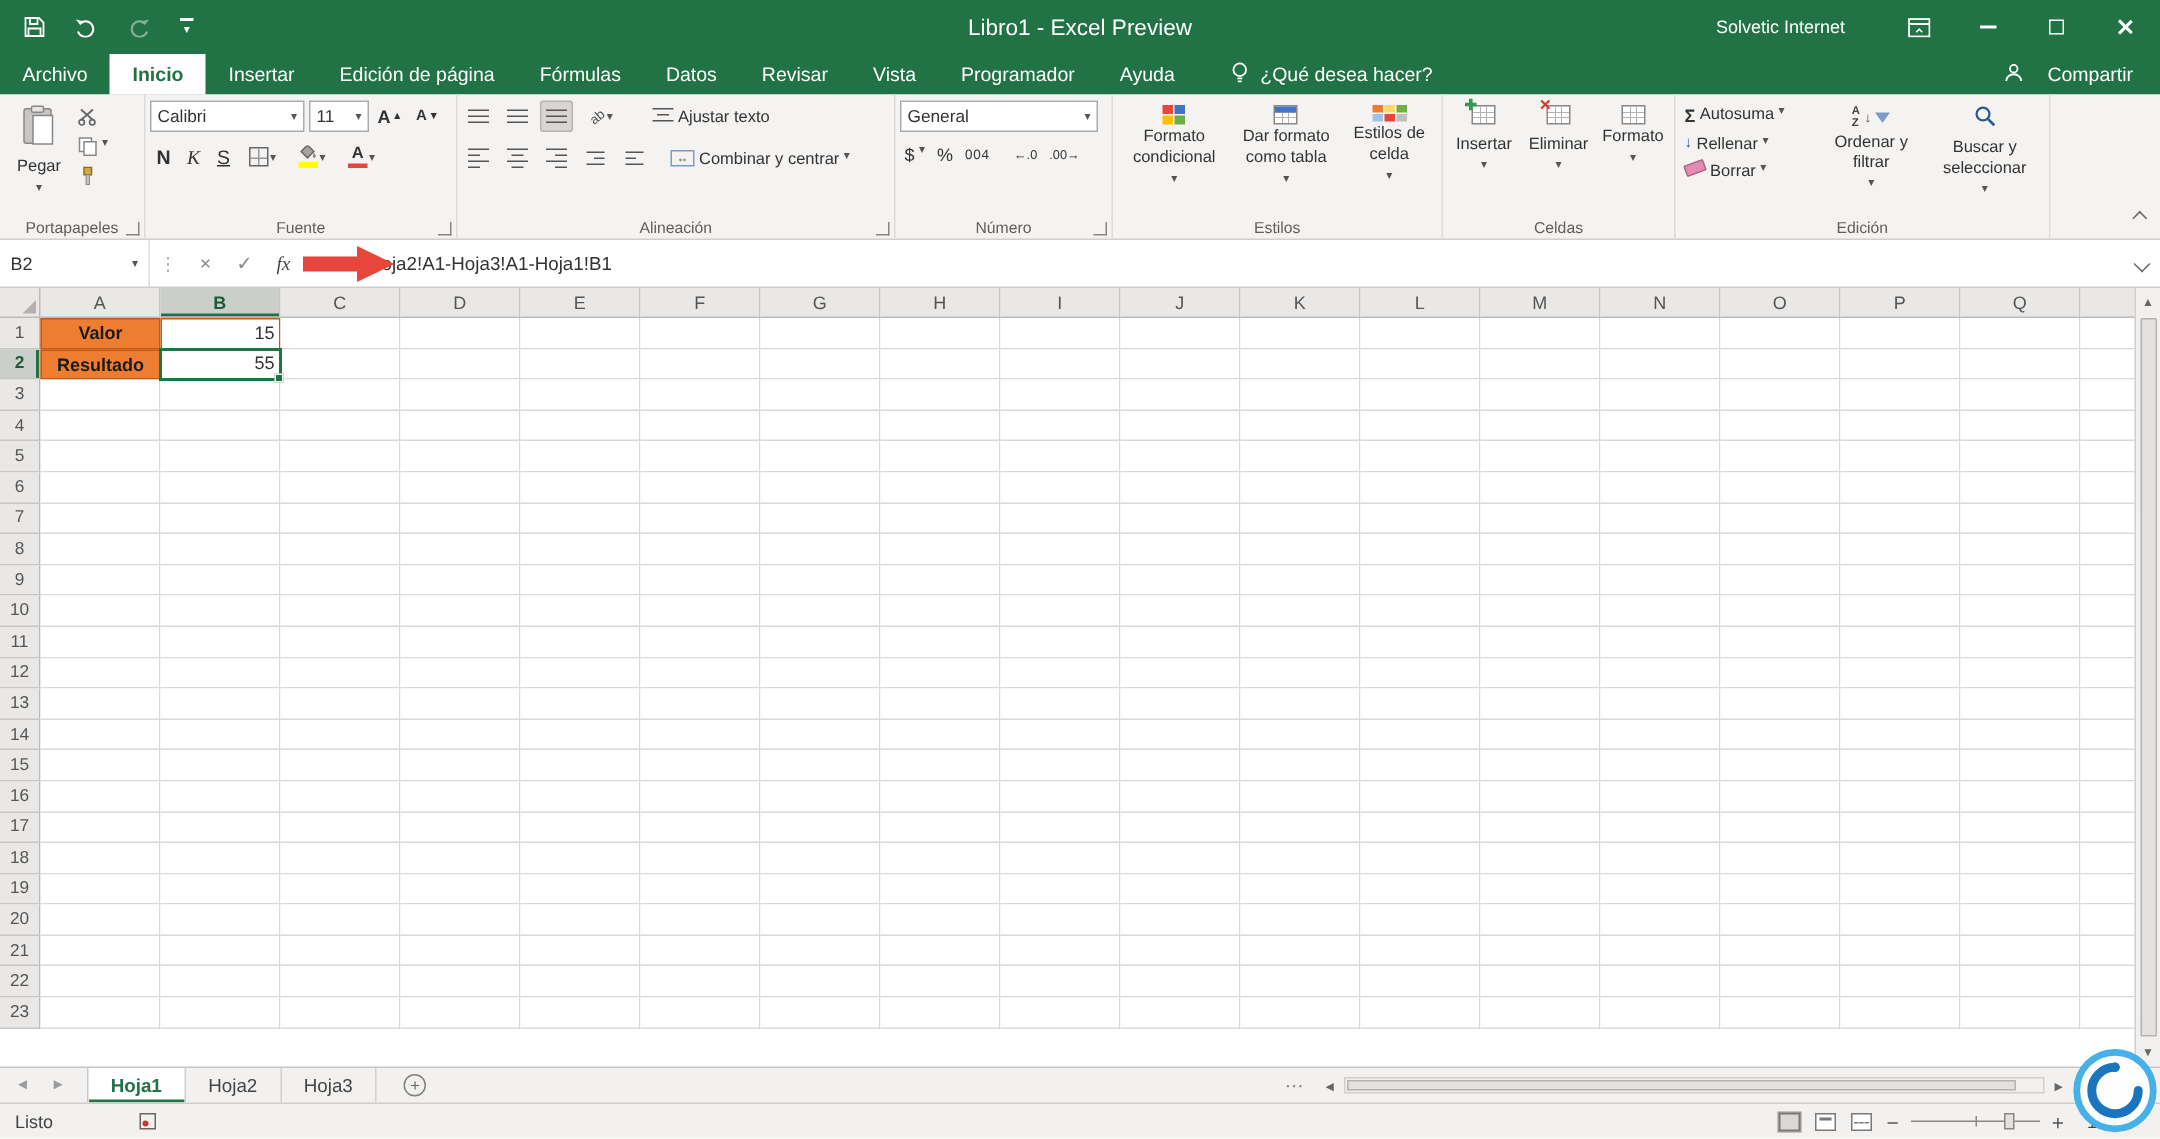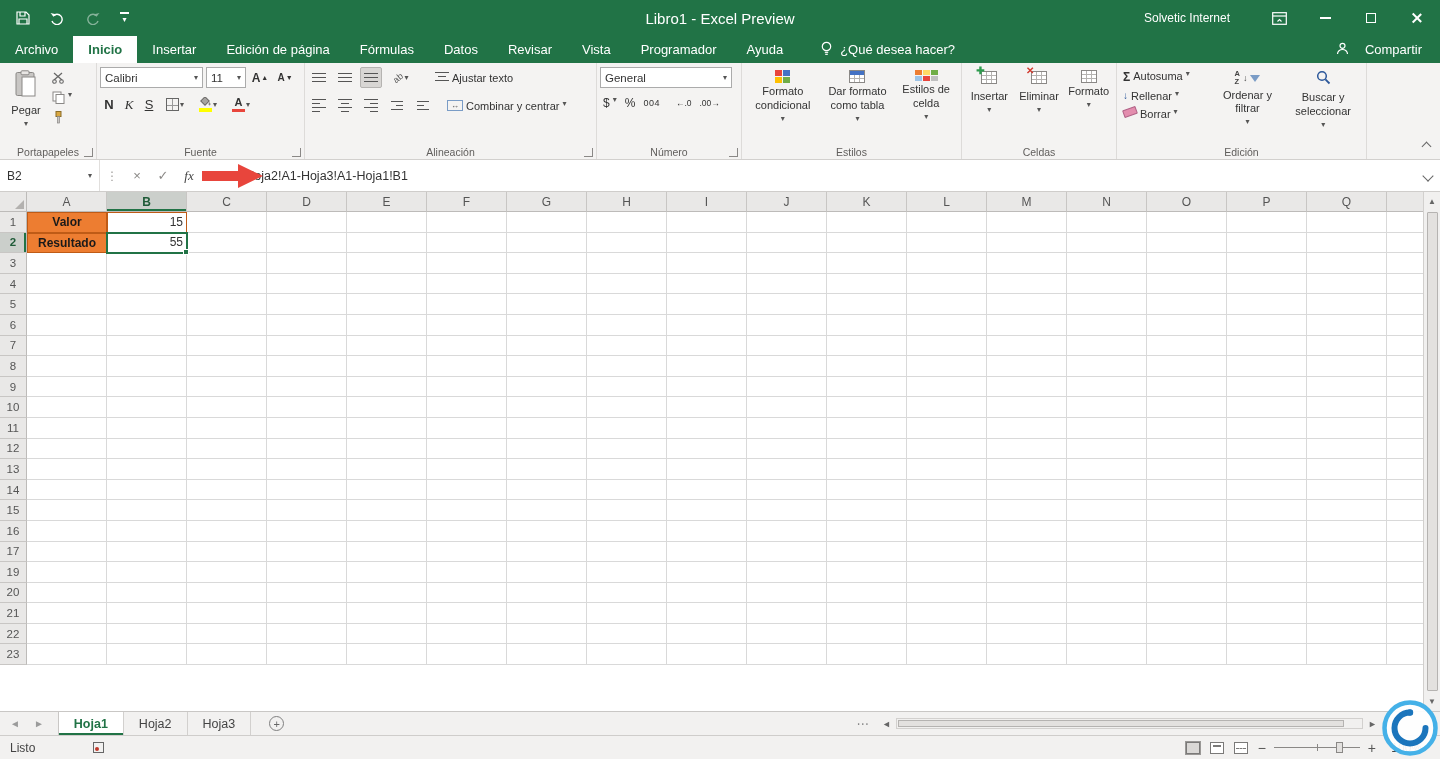--- a/index.html
+++ b/index.html
@@ -892,20 +892,41 @@
           <div class="cell"></div>
           <div class="cell"></div>
           <div class="cell"></div>
           <div class="cell"></div>
           <div class="cell"></div>
           <div class="cell"></div>
           <div class="cell"></div>
           <div class="cell filler"></div>
         </div>
         <div class="grow">
+          <div class="rh">18</div>
+          <div class="cell"></div>
+          <div class="cell"></div>
+          <div class="cell"></div>
+          <div class="cell"></div>
+          <div class="cell"></div>
+          <div class="cell"></div>
+          <div class="cell"></div>
+          <div class="cell"></div>
+          <div class="cell"></div>
+          <div class="cell"></div>
+          <div class="cell"></div>
+          <div class="cell"></div>
+          <div class="cell"></div>
+          <div class="cell"></div>
+          <div class="cell"></div>
+          <div class="cell"></div>
+          <div class="cell"></div>
+          <div class="cell filler"></div>
+        </div>
+        <div class="grow">
           <div class="rh">19</div>
           <div class="cell"></div>
           <div class="cell"></div>
           <div class="cell"></div>
           <div class="cell"></div>
           <div class="cell"></div>
           <div class="cell"></div>
           <div class="cell"></div>
           <div class="cell"></div>
           <div class="cell"></div>

